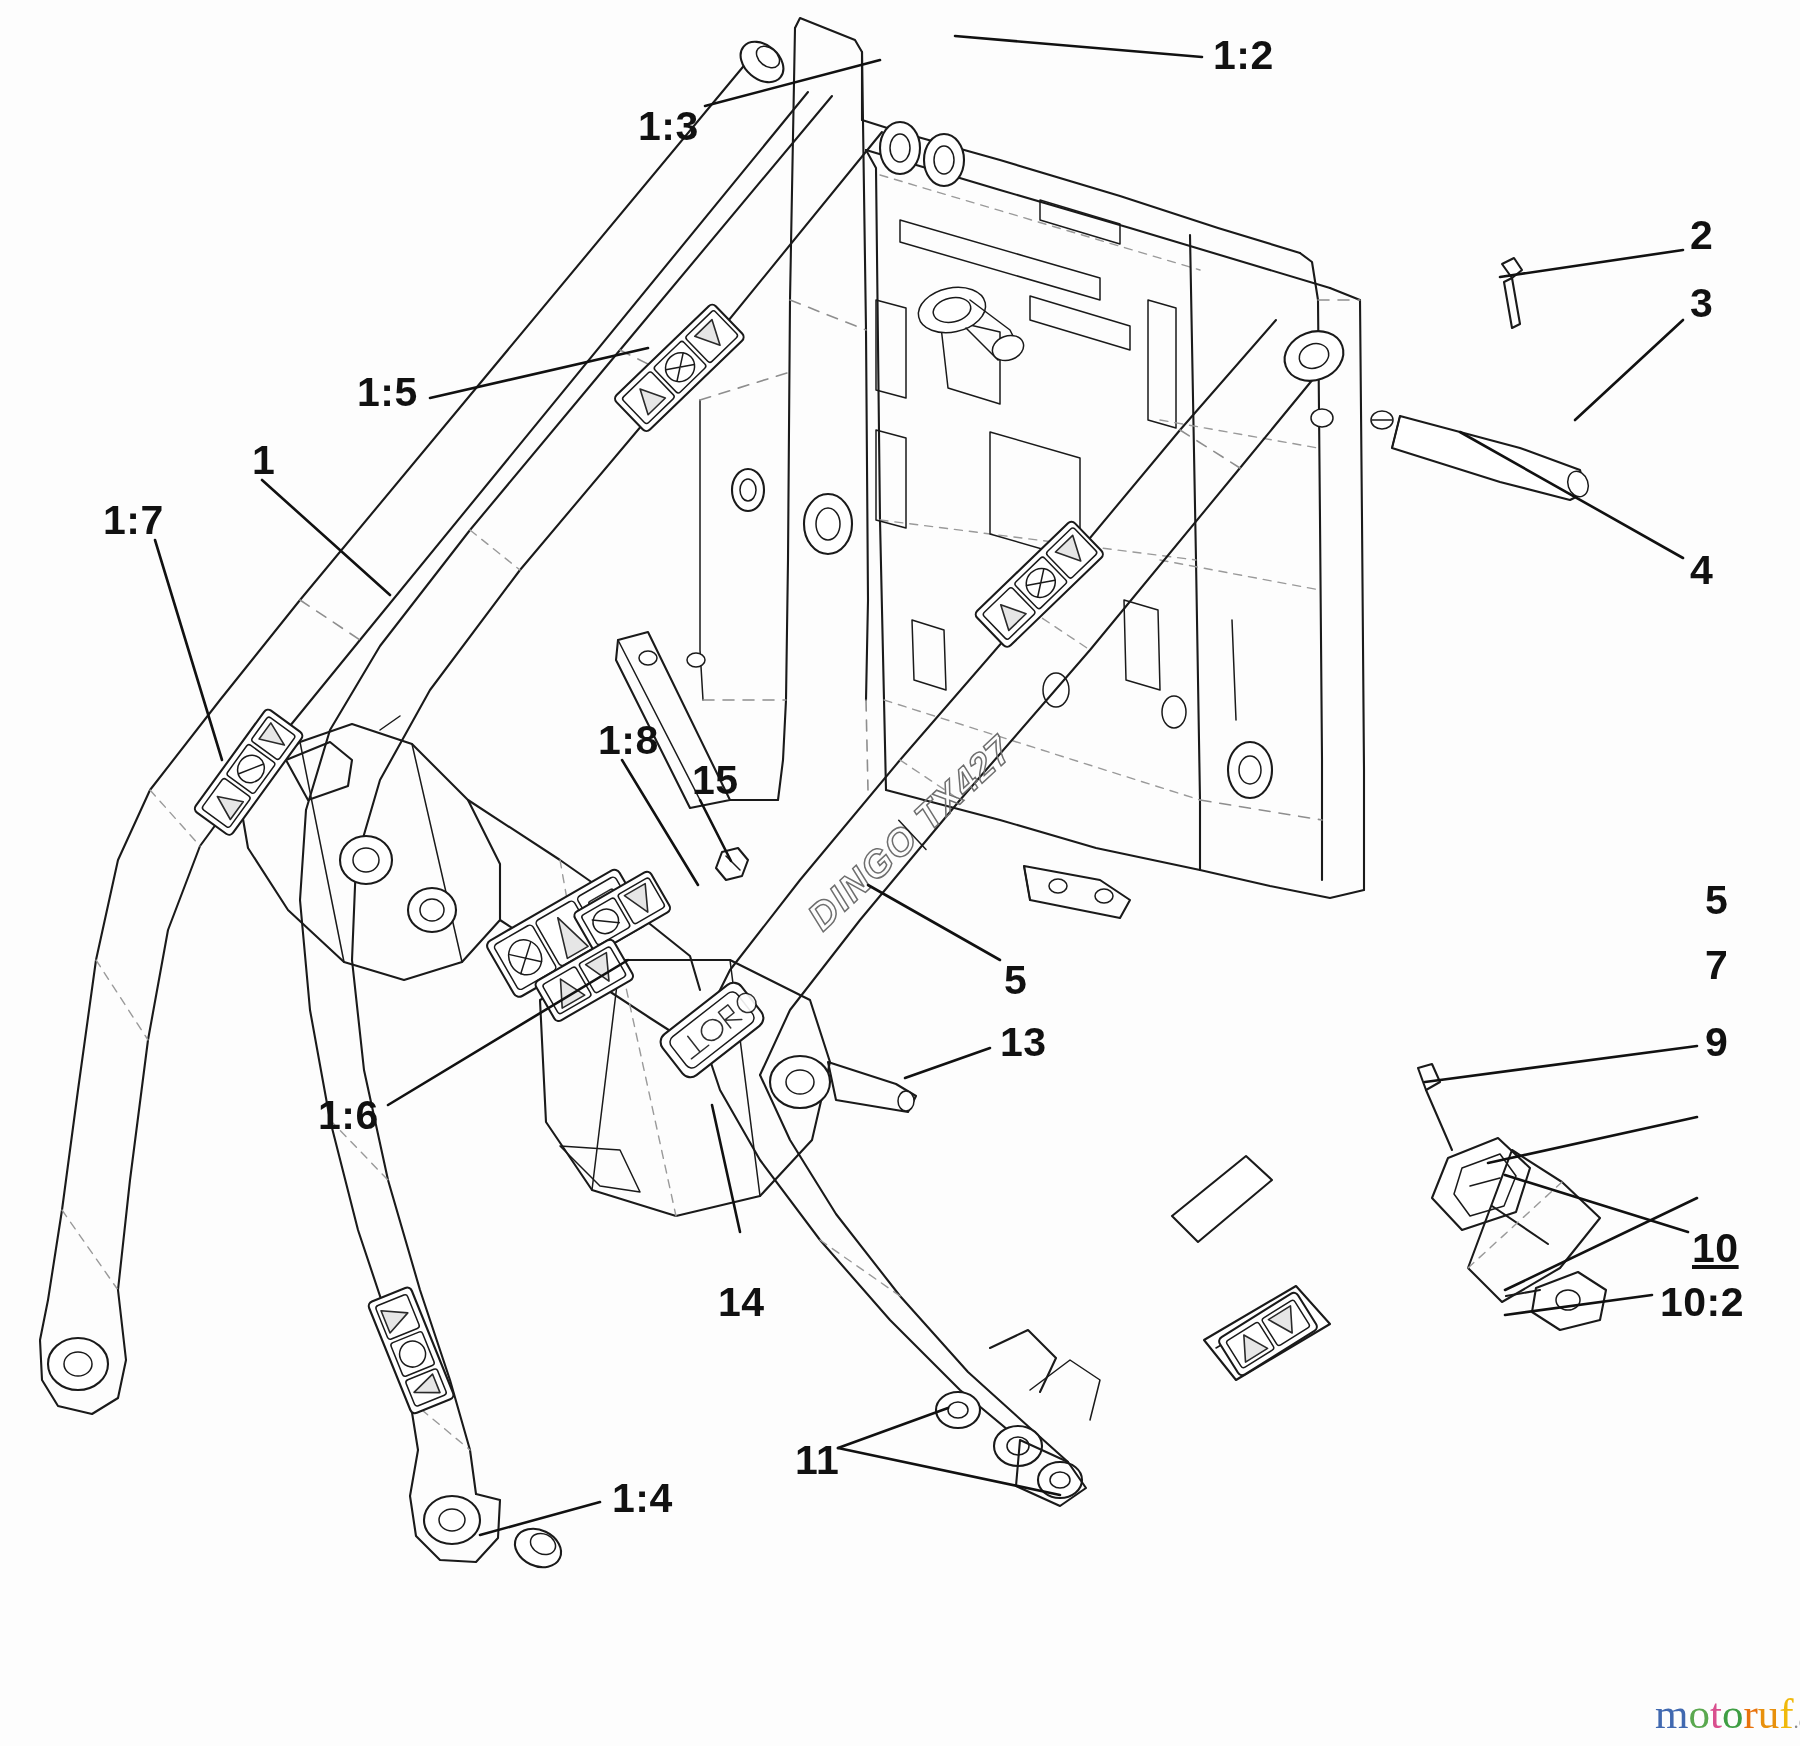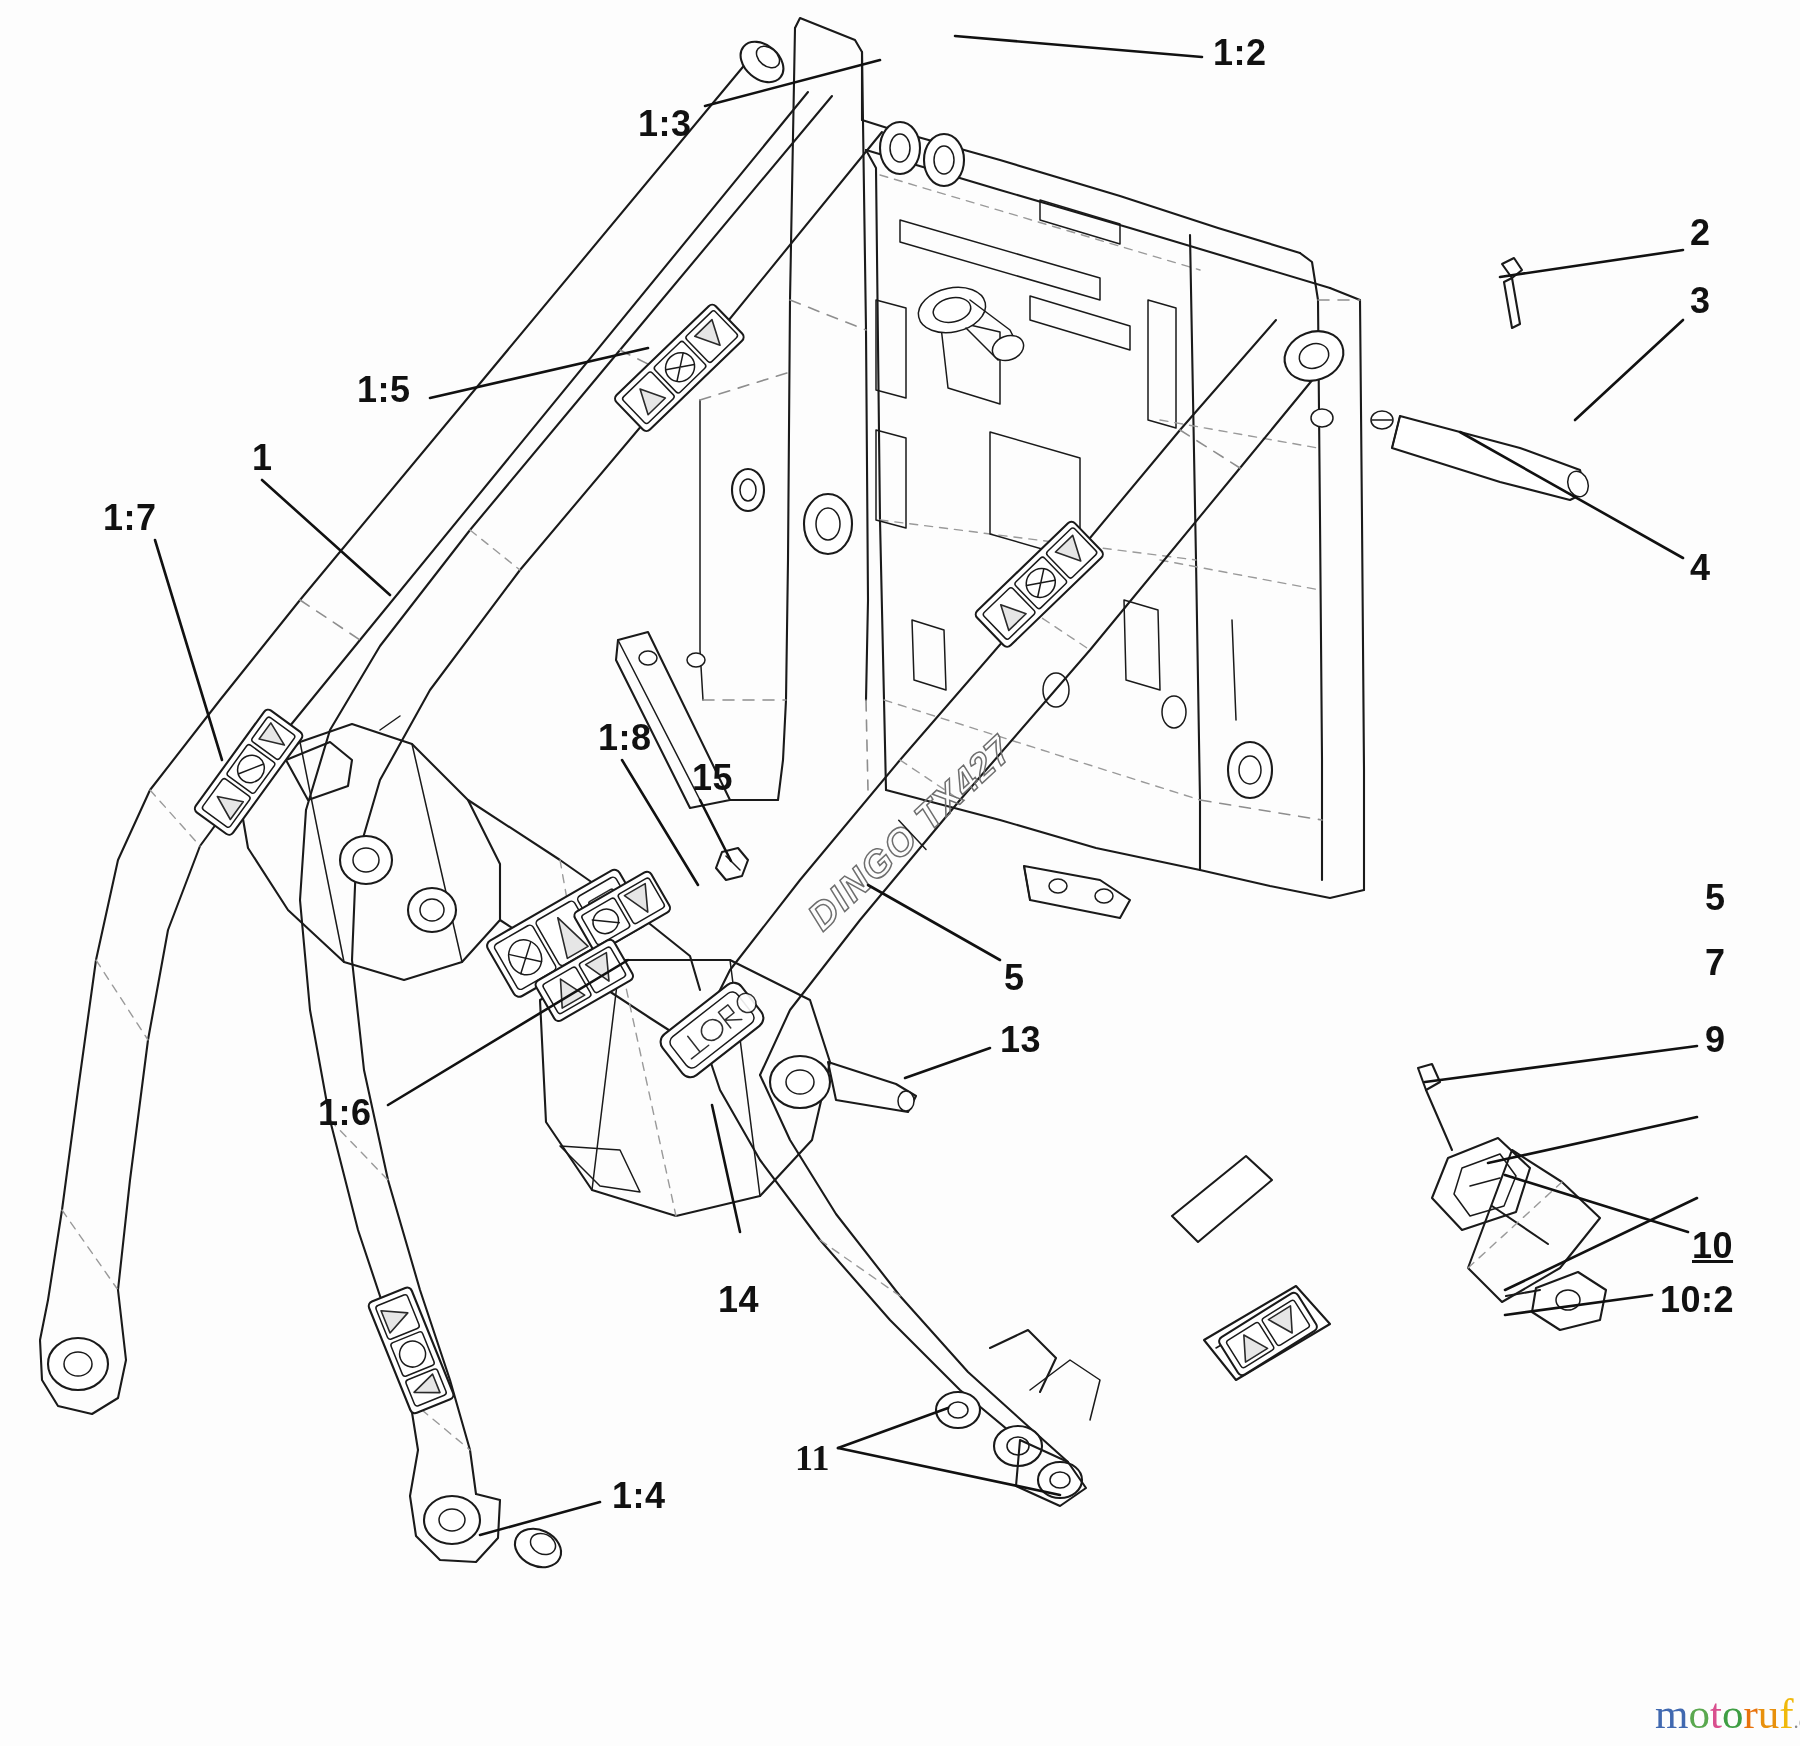--- a/index.html
+++ b/index.html
@@ -1,20 +1,20 @@
 <!DOCTYPE html>
 <html><head>
 <meta charset="utf-8">
 <style>
   html,body{margin:0;padding:0;background:#ffffff;}
   body{width:1800px;height:1746px;position:relative;overflow:hidden;
        font-family:"Liberation Sans", sans-serif;}
   #stage{position:absolute;left:0;top:0;width:1800px;height:1746px;background:#fdfdfd;}
   svg.layer{position:absolute;left:0;top:0;width:1800px;height:1746px;}
-  .callout{position:absolute;color:#111;font-weight:700;font-size:36px;
+  .callout{position:absolute;color:#111;font-weight:700;font-size:41px;
            letter-spacing:0.5px;line-height:1;white-space:nowrap;
            font-family:"Liberation Sans", sans-serif;}
   .wm{position:absolute;left:1655px;top:1692px;font-family:"Liberation Serif",serif;
       font-size:43px;line-height:1;white-space:nowrap;}
   .wm span{display:inline-block;}
   .wm .de{font-size:21px;color:#8a8a8a;}
 </style>
 </head>
 <body>
 
@@ -381,19 +381,19 @@
       <div class="callout" style="left: 680px; top: 760px; margin-left: 12px;">15</div>
       <div class="callout" style="left: 318px; top: 1095px;">1:6</div>
       <div class="callout" style="left: 1004px; top: 960px;">5</div>
       <div class="callout" style="left: 1000px; top: 1022px;">13</div>
       <div class="callout" style="left: 718px; top: 1238px; margin-top: 44px;">14</div>
       <div class="callout" style="left: 1705px; top: 880px;">5</div>
       <div class="callout" style="left: 1705px; top: 945px;">7</div>
       <div class="callout" style="left: 1705px; top: 1022px;">9</div>
       <div class="callout" style="left: 1692px; top: 1228px; text-decoration: underline;">10</div>
       <div class="callout" style="left: 1660px; top: 1282px;">10:2</div>
-      <div class="callout" style="left: 795px; top: 1440px; font-family: Liberation Serif, serif;">11</div>
+      <div class="callout" style="left: 795px; top: 1440px;">11</div>
       <div class="callout" style="left: 612px; top: 1478px;">1:4</div>
     </div>
 
   <div class="wm" id="wm"><span style="color: rgb(65, 105, 176);">m</span><span style="color: rgb(90, 168, 79);">o</span><span style="color: rgb(217, 79, 142);">t</span><span style="color: rgb(63, 158, 68);">o</span><span style="color: rgb(232, 114, 12);">r</span><span style="color: rgb(232, 144, 12);">u</span><span style="color: rgb(240, 185, 11);">f</span><span class="de" style="color: rgb(138, 138, 138);">.de</span></div>
 
 </div>
 
 </body></html>

